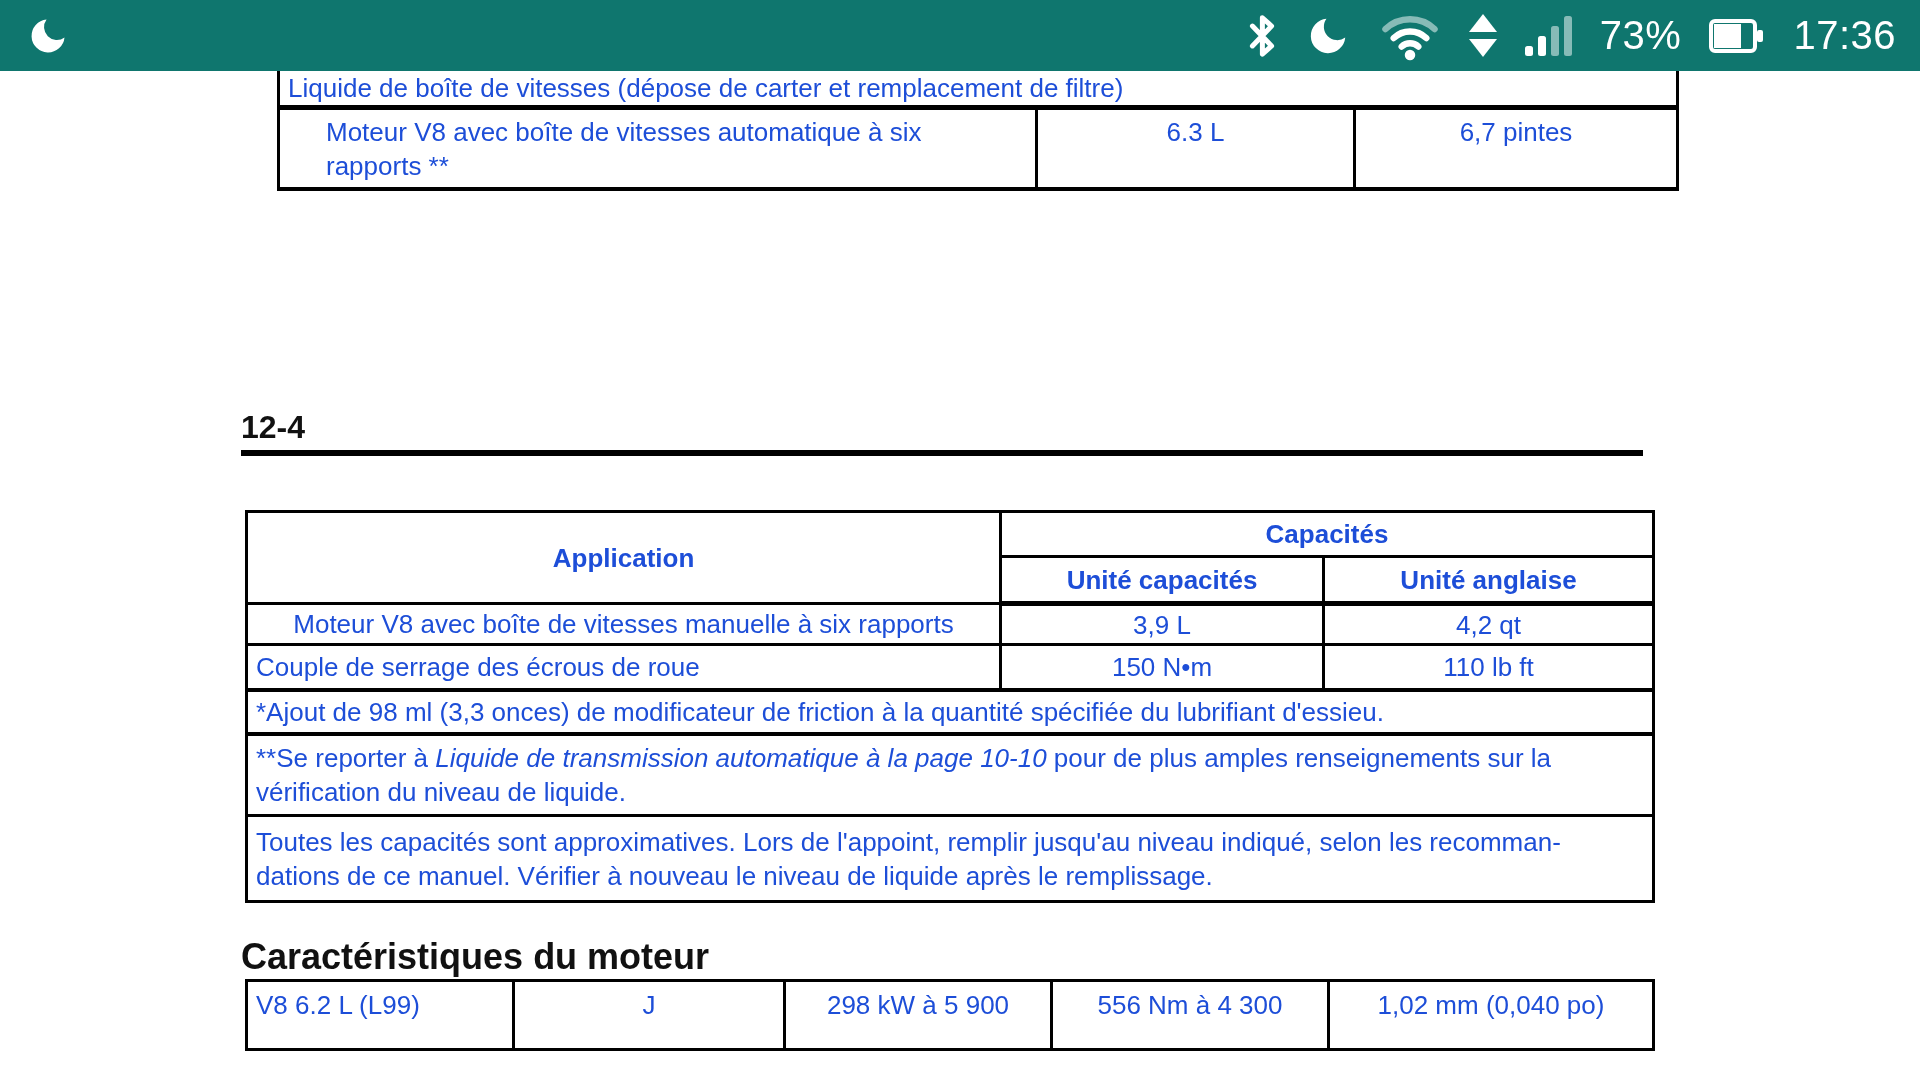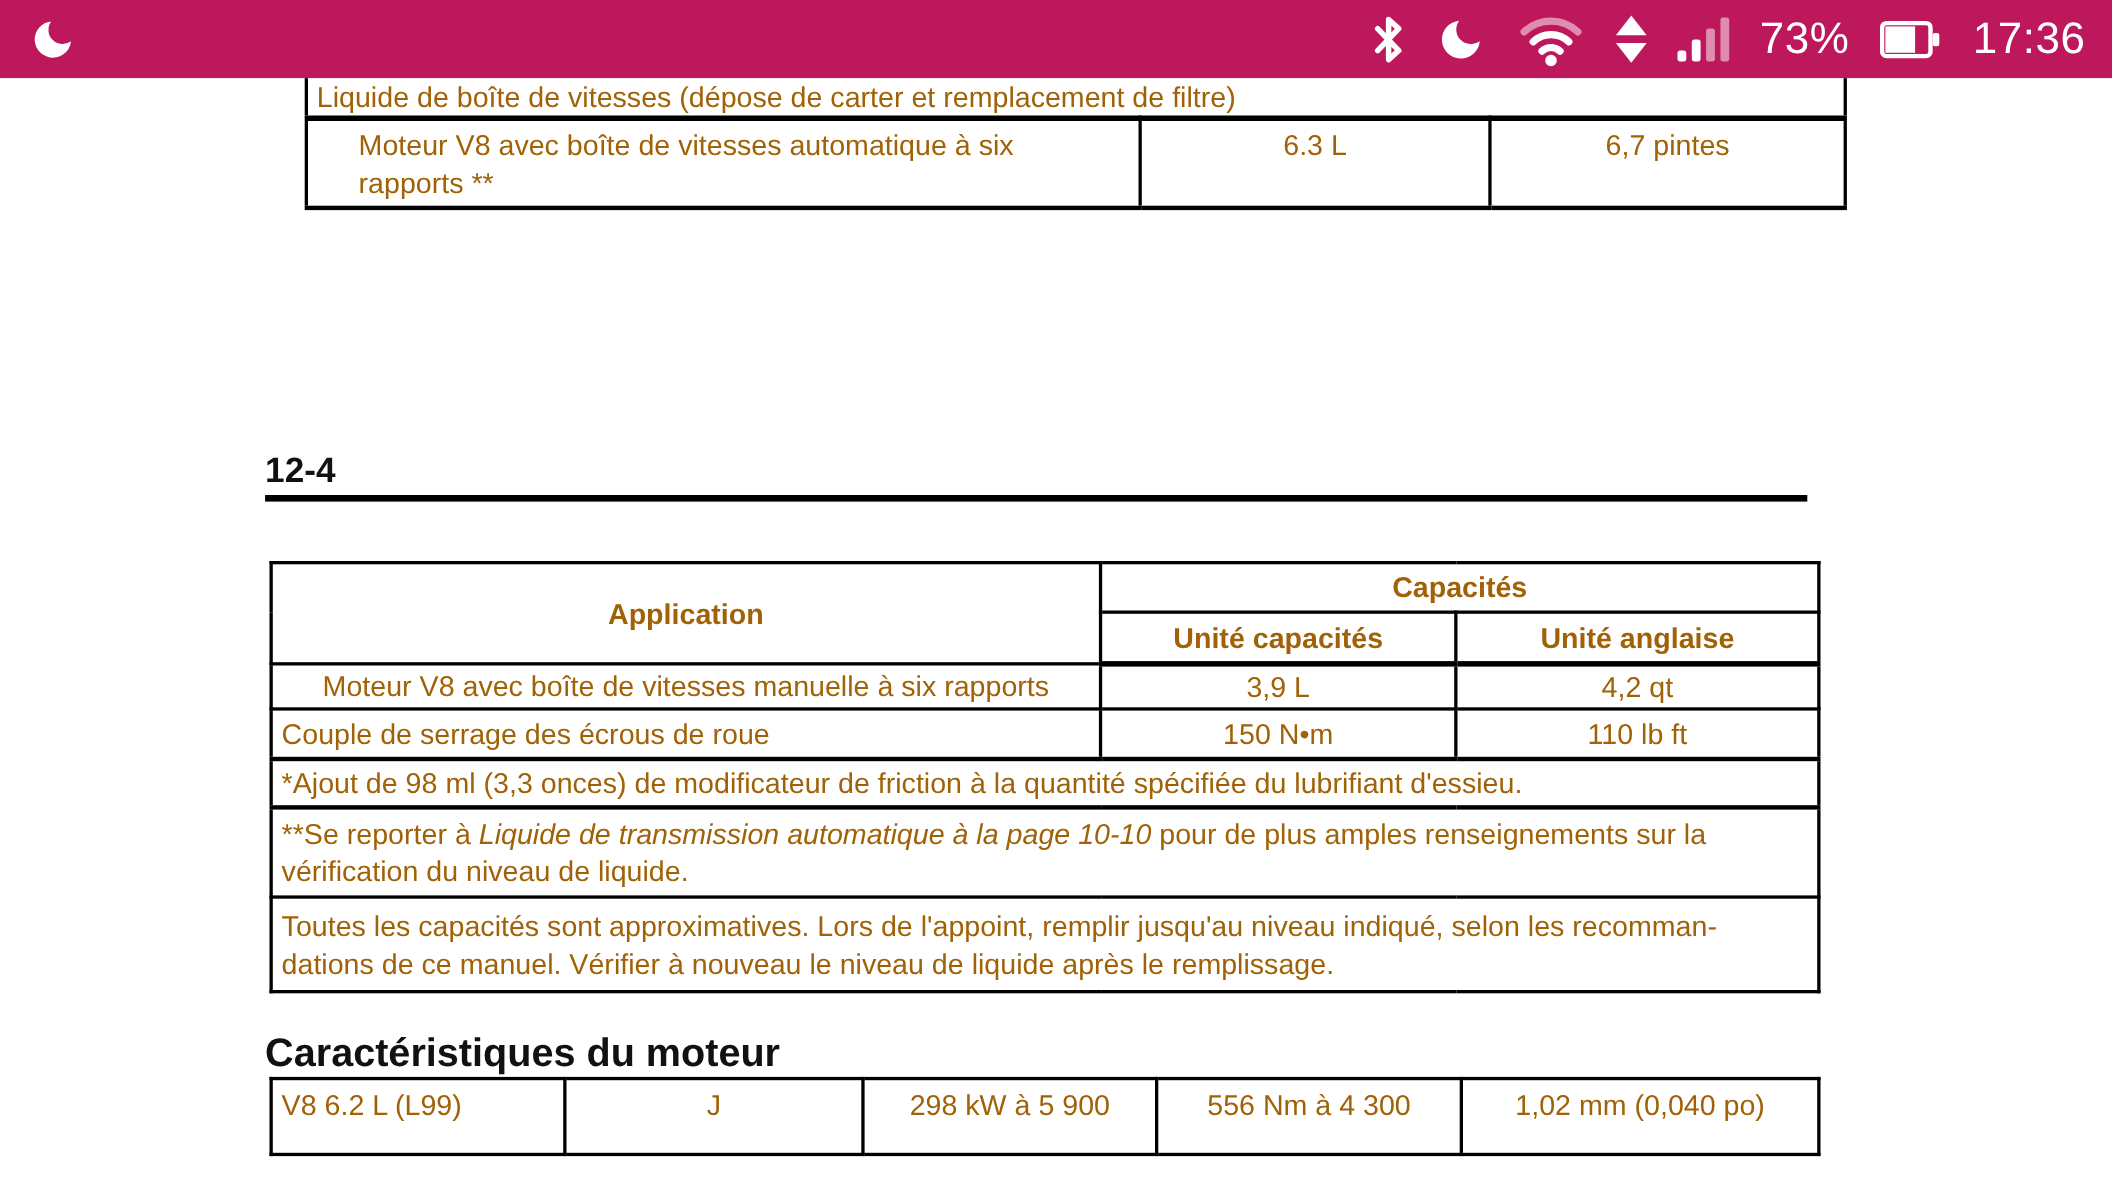--- a/index.html
+++ b/index.html
@@ -6,21 +6,21 @@
   body{
     width:1920px;height:1080px;background:#ffffff;overflow:hidden;
     font-family:"Liberation Sans","DejaVu Sans",sans-serif;color:#151515;
     -webkit-font-smoothing:antialiased;
   }
   .screen{position:relative;width:1920px;height:1080px;background:#ffffff;overflow:hidden;}
 
   
   .statusbar{
     position:absolute;left:0;top:0;width:1920px;height:71px;
-    background:#be185d;display:flex;align-items:center;z-index:10;
+    background:#0f766e;display:flex;align-items:center;z-index:10;
   }
   .sb-left{position:absolute;left:26px;top:0;height:71px;display:flex;align-items:center;}
   .sb-right{
     position:absolute;right:24px;top:0;height:71px;
     display:flex;align-items:center;gap:28px;
   }
   .sb-text{color:#ffffff;font-size:40px;line-height:71px;letter-spacing:0.5px;}
   .icon{display:flex;align-items:flex-end;}
   .sig-bars{display:flex;align-items:flex-end;gap:5px;height:40px;}
   .sig-bars span{display:block;width:8px;border-radius:2.5px;}
@@ -28,21 +28,21 @@
   .sig-b2{height:20px;background:#ffffff;}
   .sig-b3{height:30px;background:rgba(255,255,255,0.5);}
   .sig-b4{height:40px;background:rgba(255,255,255,0.5);}
   .arrows{display:flex;flex-direction:column;align-items:center;gap:7px;}
   .tri-up{width:0;height:0;border-left:14px solid transparent;border-right:14px solid transparent;border-bottom:18px solid #ffffff;}
   .tri-down{width:0;height:0;border-left:14px solid transparent;border-right:14px solid transparent;border-top:18px solid #ffffff;}
 
   
   .doc{position:absolute;left:0;top:0;width:1920px;height:1080px;background:#ffffff;}
   table{border-collapse:collapse;table-layout:fixed;width:100%;}
-  td{border:3px solid #000;font-size:26px;line-height:34px;color:#a16207;
+  td{border:3px solid #000;font-size:26px;line-height:34px;color:#1d4ed8;
      padding:0 8px;overflow:hidden;}
   .prewrap{white-space:pre-line;}
   .it{font-style:italic;}
   .b{font-weight:bold;}
   .tc{text-align:center;}
   .vm{vertical-align:middle;}
 
   
   .top-table-wrap{position:absolute;left:277px;top:71px;width:1399px;}
   .top-table{border-top:0;}

